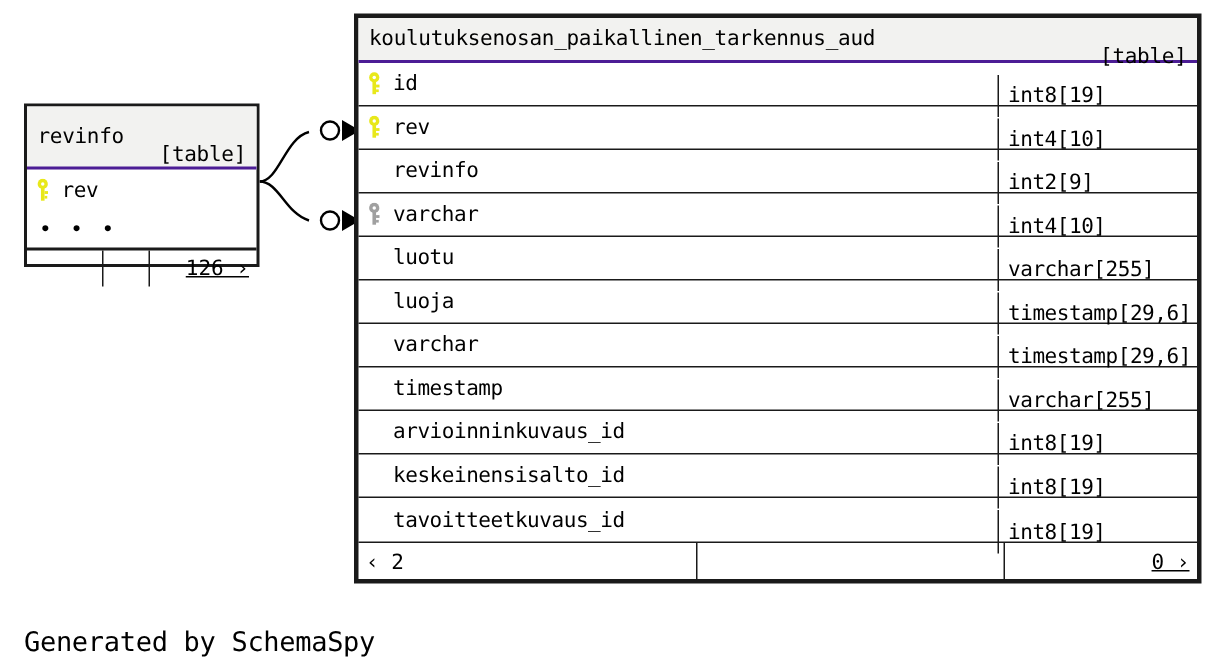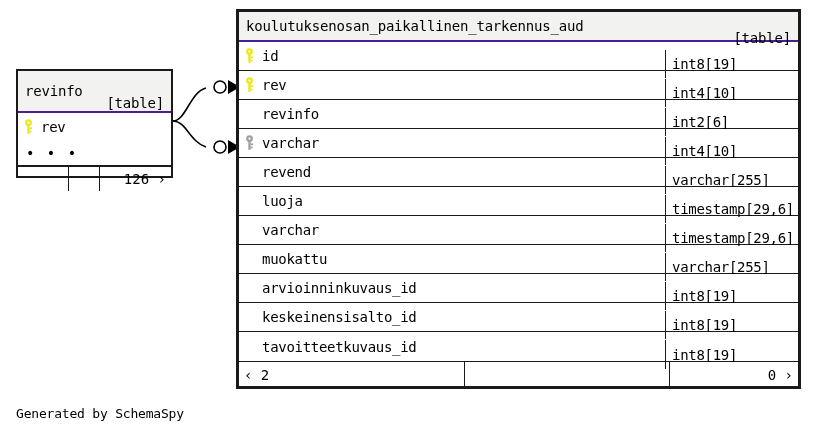--- a/index.html
+++ b/index.html
@@ -96,21 +96,21 @@
   .er-foot-cell {
     height: 100%;
     display: flex;
     align-items: center;
     box-sizing: border-box;
     overflow: hidden;
     white-space: nowrap;
   }
   .er-foot-cell + .er-foot-cell { border-left: 1px solid #1a1a1a; }
   .foot-left  { justify-content: flex-start; padding-left: 5px; }
-  .foot-right { justify-content: flex-end;  padding-right: 5px; }
+  .foot-right { justify-content: flex-end;  padding-right: 5px; text-decoration: underline; }
 
   
   #main-table {
     left: 236px;
     top: 9px;
     width: 565px;
     height: 380px;
   }
   #main-table .er-title { height: 30px; }
   #main-table .er-row { height: 29px; }
@@ -140,22 +140,22 @@
     position: absolute;
     left: 0; top: 0;
     width: 817px; height: 447px;
     pointer-events: none;
   }
 
   
   #credit {
     position: absolute;
     left: 16px;
-    top: 406px;
-    font-size: 13px;
+    top: 418px;
+    font-size: 18px;
     letter-spacing: -0.2px;
     white-space: nowrap;
   }
 </style>
 </head>
 <body>
 
 <svg id="edges" viewBox="0 0 817 447" width="817" height="447">
 
   <path d="M 173 121 C 186 121, 190 92, 206 88" fill="none" stroke="#000000" stroke-width="1.6"></path>
@@ -208,21 +208,21 @@
         <div class="er-col-type">
           <span>int4[10]</span>
         </div>
       </div>
       <div class="er-row">
         <div class="er-col-name">
           <span class="keyicon blank"></span>
           <span class="er-colname-text">revinfo</span>
         </div>
         <div class="er-col-type">
-          <span>int2[6]</span>
+          <span>int2[9]</span>
         </div>
       </div>
       <div class="er-row">
         <div class="er-col-name">
           <span class="keyicon">
             <svg width="13" height="16" viewBox="0 0 13 16">
               <circle cx="4.5" cy="3.6" r="3.4" fill="#a0a0a0"></circle>
               <circle cx="4.5" cy="3.6" r="1.15" fill="#ffffff"></circle>
               <rect x="3.3" y="5.6" width="2.4" height="9.2" fill="#a0a0a0"></rect>
               <rect x="5.7" y="8.4" width="2.3" height="1.9" fill="#a0a0a0"></rect>
@@ -231,21 +231,21 @@
           </span>
           <span class="er-colname-text">varchar</span>
         </div>
         <div class="er-col-type">
           <span>int4[10]</span>
         </div>
       </div>
       <div class="er-row">
         <div class="er-col-name">
           <span class="keyicon blank"></span>
-          <span class="er-colname-text">revend</span>
+          <span class="er-colname-text">luotu</span>
         </div>
         <div class="er-col-type">
           <span>varchar[255]</span>
         </div>
       </div>
       <div class="er-row">
         <div class="er-col-name">
           <span class="keyicon blank"></span>
           <span class="er-colname-text">luoja</span>
         </div>
@@ -258,21 +258,21 @@
           <span class="keyicon blank"></span>
           <span class="er-colname-text">varchar</span>
         </div>
         <div class="er-col-type">
           <span>timestamp[29,6]</span>
         </div>
       </div>
       <div class="er-row">
         <div class="er-col-name">
           <span class="keyicon blank"></span>
-          <span class="er-colname-text">muokattu</span>
+          <span class="er-colname-text">timestamp</span>
         </div>
         <div class="er-col-type">
           <span>varchar[255]</span>
         </div>
       </div>
       <div class="er-row">
         <div class="er-col-name">
           <span class="keyicon blank"></span>
           <span class="er-colname-text">arvioinninkuvaus_id</span>
         </div>

